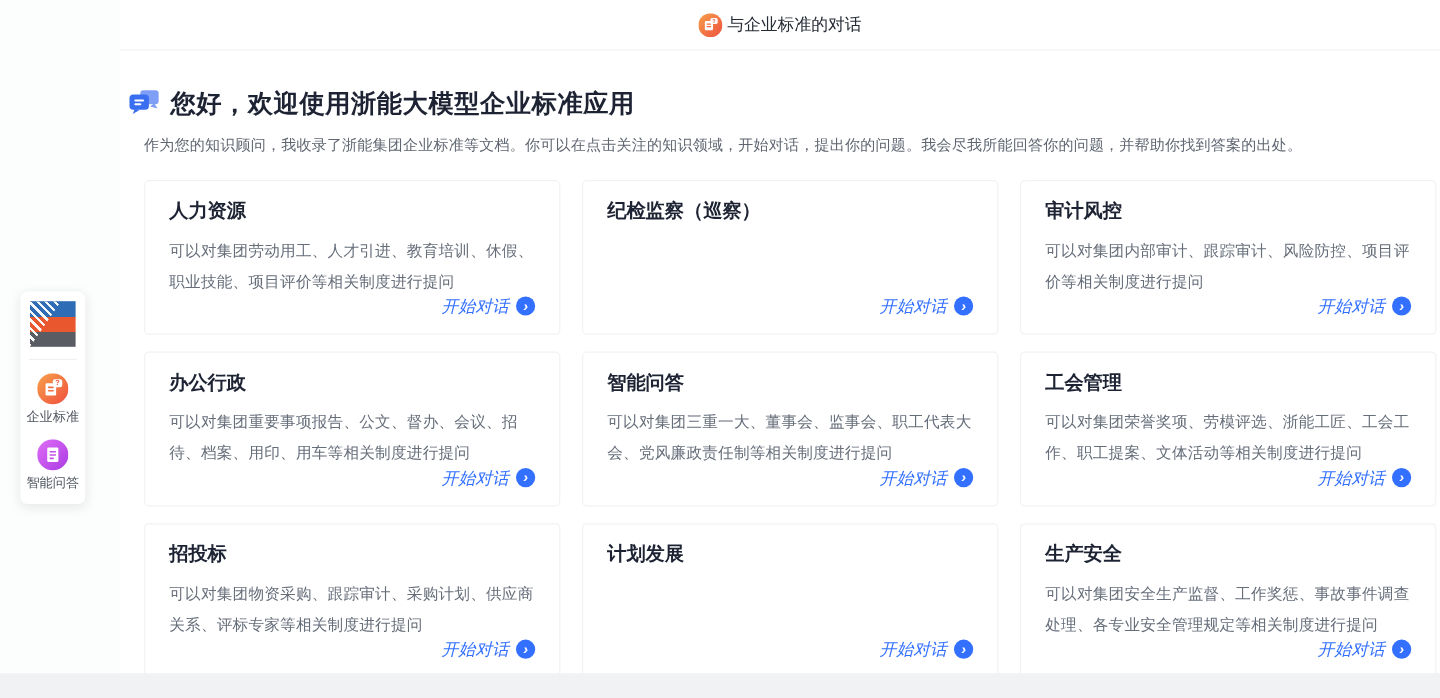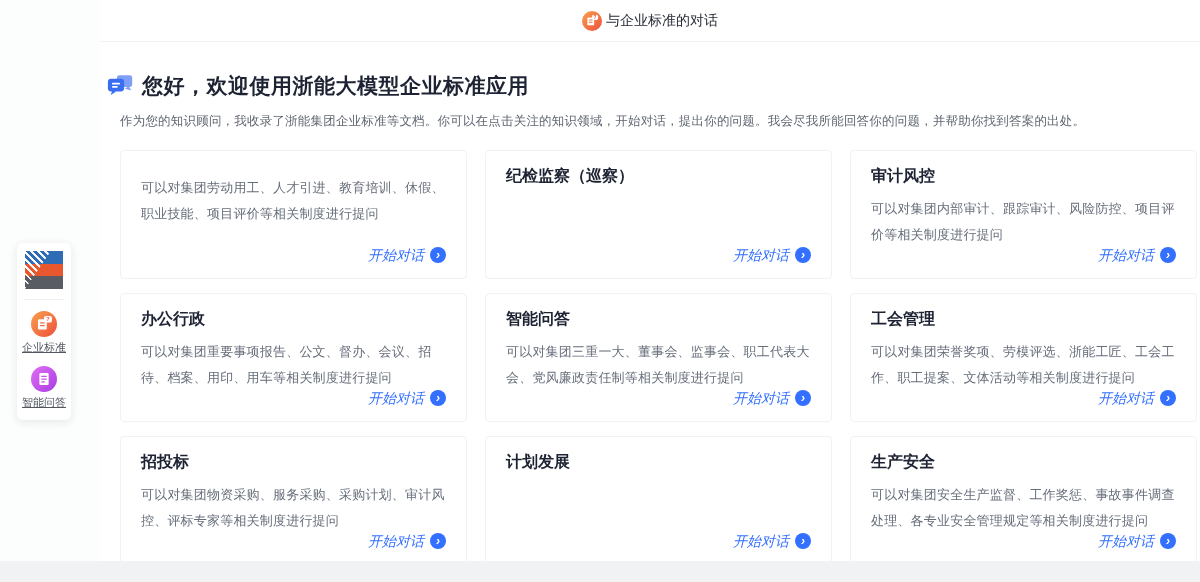--- a/index.html
+++ b/index.html
@@ -26,21 +26,21 @@
   }
   .logo::after {
     content: ""; position: absolute; inset: 0;
     background: repeating-linear-gradient(45deg, rgba(255,255,255,.95) 0 2px, transparent 2px 5px);
     clip-path: polygon(0 0, 68% 0, 0 100%);
   }
   .rail-divider { width: 40px; height: 1px; background: #f0f1f3; margin: 10px 0 11px; }
   .rail-item { display: flex; flex-direction: column; align-items: center; gap: 3px; margin-bottom: 11px; cursor: pointer; }
   .rail-item:last-child { margin-bottom: 4px; }
   .rail-icon svg { width: 26px; height: 26px; display: block; }
-  .rail-label { font-size: 11px; color: #51565f; white-space: nowrap; text-decoration: underline; }
+  .rail-label { font-size: 11px; color: #51565f; white-space: nowrap; }
 
   
   .right-area { flex: 1; display: flex; flex-direction: column; background: #fff; min-width: 0; }
   .topbar {
     flex: 0 0 42px; height: 42px; display: flex; align-items: center; justify-content: center;
     gap: 4px; border-bottom: 1px solid #f2f3f5;
   }
   .topbar-icon svg { width: 20px; height: 20px; display: block; }
   .topbar-title { font-size: 14px; color: #252b35; }
 
@@ -157,20 +157,21 @@
             <rect x="5.5" y="9.5" width="9" height="1.9" rx=".95" fill="#fff"></rect>
             <rect x="5.5" y="13" width="6.5" height="1.9" rx=".95" fill="#fff"></rect>
           </svg>
         </span>
         <h1 class="welcome-title">您好，欢迎使用浙能大模型企业标准应用</h1>
       </div>
       <p class="welcome-sub">作为您的知识顾问，我收录了浙能集团企业标准等文档。你可以在点击关注的知识领域，开始对话，提出你的问题。我会尽我所能回答你的问题，并帮助你找到答案的出处。</p>
 
       <div class="card-grid">
   <div class="card">
+    <div class="card-title">人力资源</div>
     <div class="card-desc">可以对集团劳动用工、人才引进、教育培训、休假、职业技能、项目评价等相关制度进行提问</div>
     <div class="card-action">
       <span class="card-action-label">开始对话</span>
       <span class="arrow-circle">›</span>
     </div>
   </div>
 
   <div class="card">
     <div class="card-title">纪检监察（巡察）</div>
     <div class="card-action">
@@ -210,21 +211,21 @@
     <div class="card-title">工会管理</div>
     <div class="card-desc">可以对集团荣誉奖项、劳模评选、浙能工匠、工会工作、职工提案、文体活动等相关制度进行提问</div>
     <div class="card-action">
       <span class="card-action-label">开始对话</span>
       <span class="arrow-circle">›</span>
     </div>
   </div>
 
   <div class="card">
     <div class="card-title">招投标</div>
-    <div class="card-desc">可以对集团物资采购、服务采购、采购计划、审计风控、评标专家等相关制度进行提问</div>
+    <div class="card-desc">可以对集团物资采购、跟踪审计、采购计划、供应商关系、评标专家等相关制度进行提问</div>
     <div class="card-action">
       <span class="card-action-label">开始对话</span>
       <span class="arrow-circle">›</span>
     </div>
   </div>
 
   <div class="card">
     <div class="card-title">计划发展</div>
     <div class="card-action">
       <span class="card-action-label">开始对话</span>

